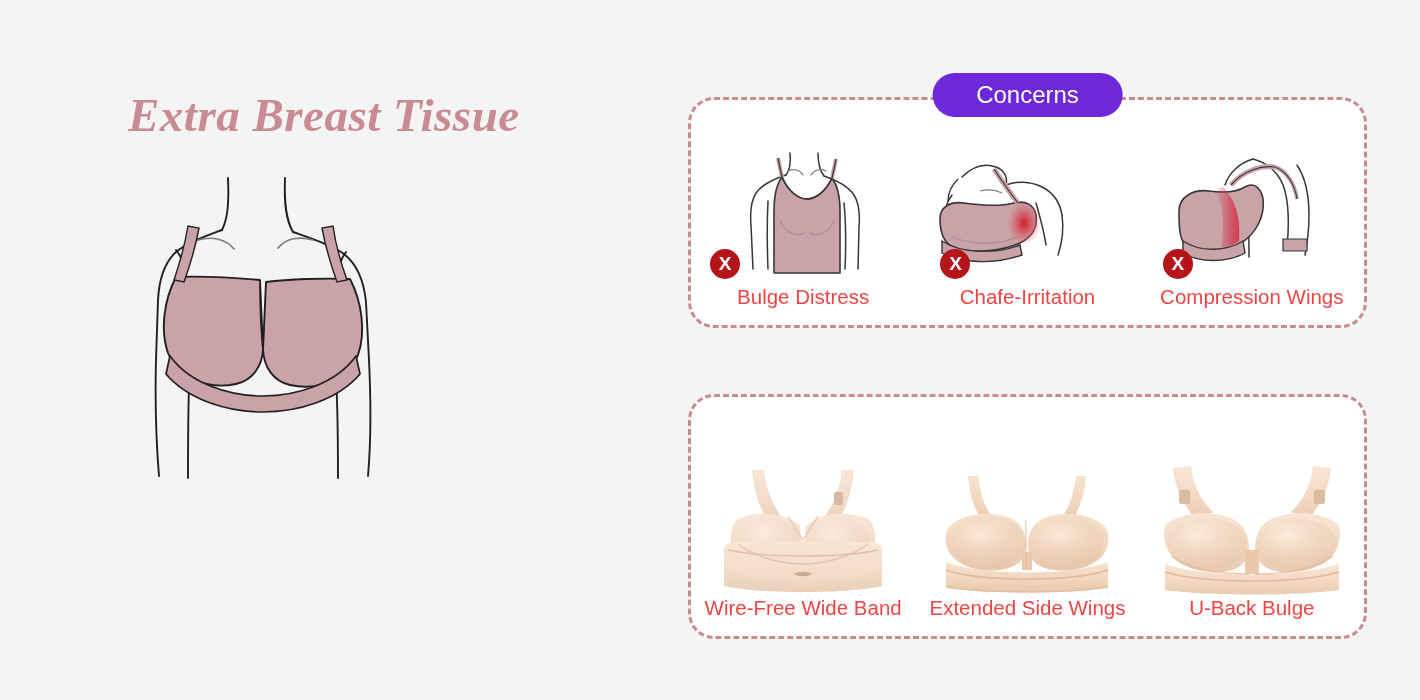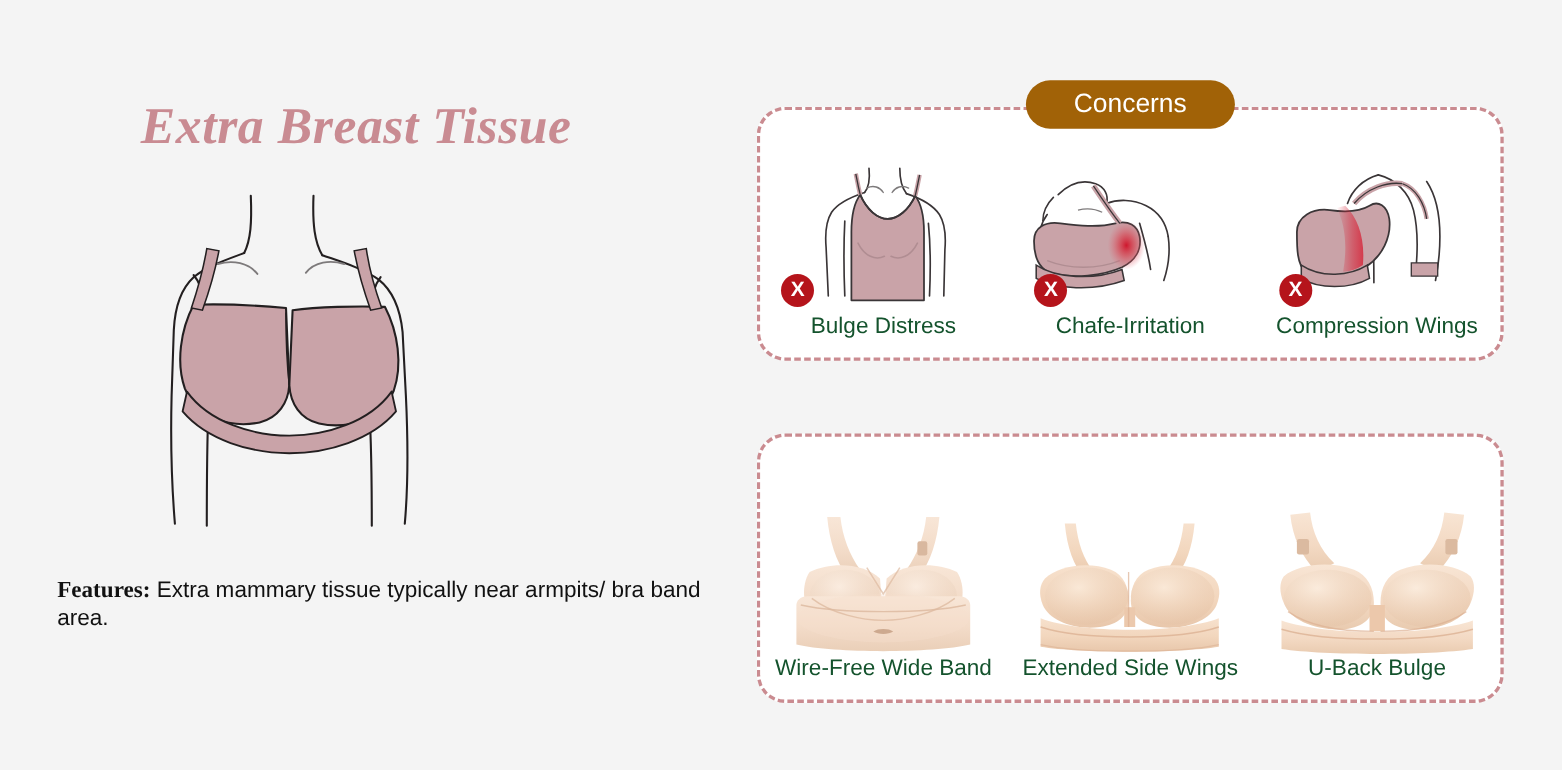--- a/index.html
+++ b/index.html
@@ -82,21 +82,21 @@
     left: 688px;
     top: 394px;
     width: 673px;
     height: 239px;
   }
   .panel-badge {
     position: absolute;
     top: -27px;
     left: 50%;
     transform: translateX(-50%);
-    background: #a16207;
+    background: #6d28d9;
     color: #ffffff;
     border-radius: 24px;
     padding: 8px 44px;
     font-size: 24px;
     line-height: 28px;
     white-space: nowrap;
   }
   .card-row {
     position: absolute;
     left: 0;
@@ -115,21 +115,21 @@
     flex-direction: column;
     align-items: center;
   }
   .card-art {
     position: relative;
     width: 190px;
     height: 140px;
   }
   .card-label {
     font-size: 20.5px;
-    color: #14532d;
+    color: #ef4444;
     white-space: nowrap;
     text-align: center;
   }
   #panel-concerns .card { padding-bottom: 16px; }
   #panel-concerns .card-label { margin-top: 4px; }
   #panel-recommended .card { padding-bottom: 16px; }
   #panel-recommended .card-label { margin-top: 2px; }
 
   .x-badge {
     position: absolute;
@@ -198,24 +198,20 @@
           <path d="M38 66 C34 90 28 108 24 120 L34 122 C39 108 45 90 49 68 Z" fill="#c9a3a8" stroke="#231f20" stroke-width="1.4"></path>
 
           <path d="M172 68 C176 90 182 108 187 122 L197 120 C192 106 186 88 183 66 Z" fill="#c9a3a8" stroke="#231f20" stroke-width="1.4"></path>
 
           <path d="M110 124 C110 150 111 172 113 190" fill="none" stroke="#231f20" stroke-width="1.5"></path>
         </g>
       </svg>
     </div>
 
     <div class="info-block">
-      <div class="info-row">
-        <span class="info-label">Features:</span>
-        <span>Extra mammary tissue typically near armpits/ bra band area.</span>
-      </div>
     </div>
   </div>
 
   <div class="panel" id="panel-concerns">
     <div class="panel-badge">Concerns</div>
 
     <div class="card-row">
 
       <div class="card">
         <div class="card-art">

